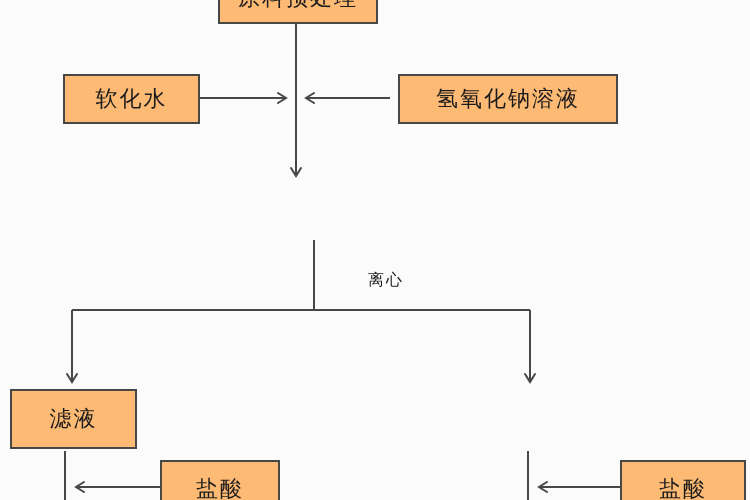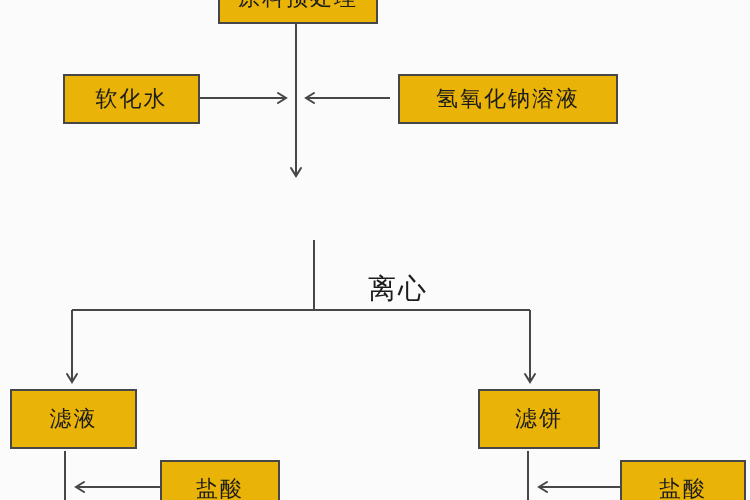--- a/index.html
+++ b/index.html
@@ -17,34 +17,34 @@
   }
   .connector-layer {
     position: absolute;
     left: 0; top: 0;
     width: 750px; height: 500px;
     pointer-events: none;
   }
   .box {
     position: absolute;
     box-sizing: border-box;
-    background: #eab308;
+    background: #fdba74;
     border: 2px solid #474747;
     display: flex;
     align-items: center;
     justify-content: center;
     font-size: 22px;
     color: #1c1c1c;
     letter-spacing: 2px;
     white-space: nowrap;
   }
   .box.big { font-size: 23px; }
   .edge-label {
     position: absolute;
-    font-size: 28px;
+    font-size: 16px;
     color: #1c1c1c;
     letter-spacing: 2px;
   }
   
   #node-top        { left: 218px; top: -28px; width: 160px; height: 52px; }
   #node-water      { left: 63px;  top: 74px;  width: 137px; height: 50px; }
   #node-naoh       { left: 398px; top: 74px;  width: 220px; height: 50px; }
   #node-extract    { left: 178px; top: 184px; width: 272px; height: 56px; }
   #node-filtrate   { left: 10px;  top: 389px; width: 127px; height: 60px; }
   #node-cake       { left: 478px; top: 389px; width: 122px; height: 60px; }
@@ -92,21 +92,20 @@
 
   <div class="box" id="node-top">原料预处理</div>
 
   <div class="box" id="node-water">软化水</div>
 
   <div class="box" id="node-naoh">氢氧化钠溶液</div>
 
 
   <div class="box" id="node-filtrate">滤液</div>
 
-  <div class="box" id="node-cake">滤饼</div>
 
   <div class="box" id="node-hcl-left">盐酸</div>
 
   <div class="box" id="node-hcl-right">盐酸</div>
 
   <div class="edge-label" id="label-centrifuge">离心</div>
 
 </div>
 
 </body></html>

